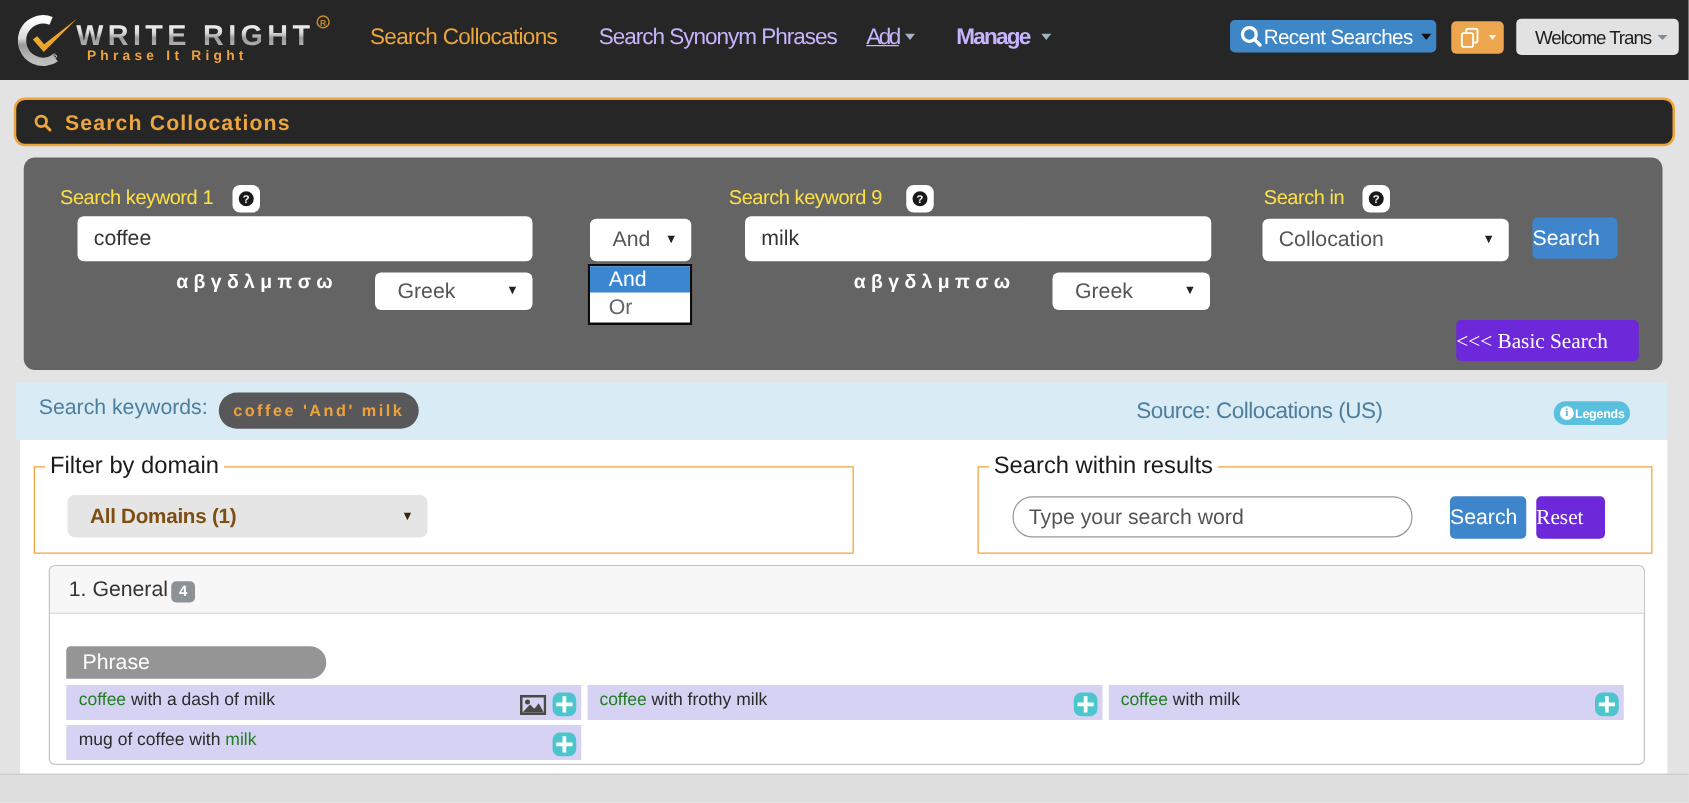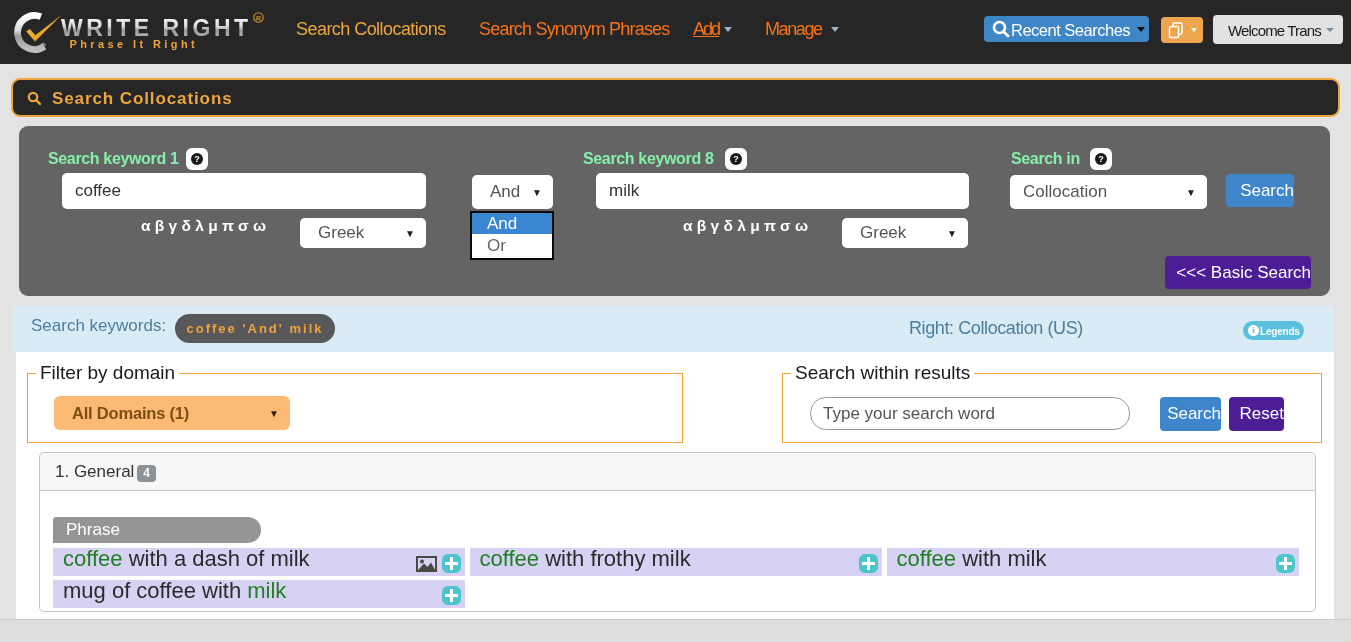--- a/index.html
+++ b/index.html
@@ -2,85 +2,85 @@
 <html><head>
 <meta charset="utf-8">
 <style>
   * { margin:0; padding:0; box-sizing:border-box; }
   html,body { width:1351px; height:642px; overflow:hidden; }
   body { font-family:"Liberation Sans", sans-serif; background:#e3e3e3; position:relative; }
   .abs { position:absolute; }
 
   
   #header { position:absolute; left:0; top:0; width:1351px; height:64px; background:#262626; }
-  .nav { position:absolute; top:19px; font-size:18px; letter-spacing:-0.2px; color:#f97316; white-space:nowrap; }
+  .nav { position:absolute; top:19px; font-size:18px; letter-spacing:-0.2px; color:#c4b5fd; white-space:nowrap; }
   .nav.active { color:#eda63e; }
   .caret { display:inline-block; width:0; height:0; border-left:4.5px solid transparent; border-right:4.5px solid transparent; border-top:5px solid #9fb3c2; vertical-align:middle; margin-left:5px; position:relative; top:-1px; }
 
   #btn-recent { position:absolute; left:984px; top:16px; width:165px; height:26px; background:#3f86c7; border-radius:4px; color:#fff; }
   #btn-recent .t { position:absolute; left:27px; top:5px; font-size:16.5px; letter-spacing:-0.5px; }
   #btn-recent .cr { position:absolute; right:4px; top:11px; width:0; height:0; border-left:4px solid transparent; border-right:4px solid transparent; border-top:5px solid #101010; }
   #btn-orange { position:absolute; left:1161px; top:17px; width:42px; height:26px; background:#eda64e; border-radius:4px; }
   #btn-orange .cr { position:absolute; right:6px; top:11px; width:0; height:0; border-left:3.5px solid transparent; border-right:3.5px solid transparent; border-top:4.5px solid #f7f4ee; }
   #btn-welcome { position:absolute; left:1213px; top:15px; width:130px; height:29px; background:#e2e2e2; border-radius:4px; color:#1c1c1c; }
   #btn-welcome .t { position:absolute; left:15px; top:7px; font-size:15px; letter-spacing:-0.85px; }
   #btn-welcome .cr { position:absolute; right:9px; top:13px; width:0; height:0; border-left:4px solid transparent; border-right:4px solid transparent; border-top:4.5px solid #7a8ea0; }
 
   
   #titlebar { position:absolute; left:11px; top:78px; width:1329px; height:39px; background:#262626; border:2px solid #eda63e; border-radius:9px; }
   #titlebar .txt { position:absolute; left:39px; top:9px; color:#eda63e; font-size:17px; font-weight:bold; letter-spacing:0.9px; }
 
   
   #panel { position:absolute; left:19px; top:126px; width:1311px; height:170px; background:#646464; border-radius:9px; }
-  .lbl { position:absolute; color:#86efac; font-size:16px; font-weight:bold; letter-spacing:-0.35px; }
+  .lbl { position:absolute; color:#fde047; font-size:16px; font-weight:normal; letter-spacing:-0.35px; }
   .qbadge { position:absolute; width:22px; height:22px; background:#fff; border-radius:6px; }
   .qbadge .c { position:absolute; left:5px; top:5px; width:12px; height:12px; background:#1a1a1a; border-radius:50%; color:#fff; font-size:9px; font-weight:bold; text-align:center; line-height:12px; }
   .inp { position:absolute; background:#fff; border:none; border-radius:5px; font-size:17px; color:#333; padding:0 13px; font-family:"Liberation Sans", sans-serif; }
   .greek { position:absolute; color:#fff; font-size:15.5px; font-weight:bold; white-space:nowrap; }
   .sel { position:absolute; background:#fff; border-radius:5px; color:#555; font-size:17px; }
   .sel .t { position:absolute; left:18px; top:50%; transform:translateY(-50%); }
   .sel .v { position:absolute; right:11px; top:50%; transform:translateY(-50%); font-size:10px; color:#222; }
 
   #dropdown { position:absolute; left:470px; top:211px; width:84px; height:49px; background:#fff; border:2px solid #0a0a0a; }
   #dropdown .row1 { height:21px; background:#3b86d1; color:#fff; font-size:17px; line-height:21px; padding-left:15px; }
   #dropdown .row2 { height:24px; color:#666; font-size:17px; line-height:24px; padding-left:15px; }
 
-  .btn { position:absolute; border-radius:4px; color:#fff; text-align:right; }
+  .btn { position:absolute; border-radius:4px; color:#fff; text-align:left; }
   .blue { background:#3e85cb; }
-  .red { background:#4c1d95; }
+  .red { background:#6d28d9;font-family:Liberation Serif, serif; }
 
   
   #strip { position:absolute; left:13px; top:306px; width:1321px; height:46px; background:#d9ecf5; }
   #strip .skw { position:absolute; left:18px; top:9.5px; color:#4d7e9e; font-size:17px; }
   #pill { position:absolute; left:162px; top:8px; width:160px; height:29px; background:#58585a; border-radius:15px; color:#f0a33c; font-size:13px; font-weight:bold; letter-spacing:2px; text-align:center; line-height:29px; }
   #src { position:absolute; left:896px; top:11.5px; color:#4d7e9e; font-size:18px; letter-spacing:-0.4px; }
   #legends { position:absolute; left:1230px; top:15px; width:61px; height:19px; background:#5bc0de; border-radius:10px; color:#fff; }
   #legends .ic { position:absolute; left:5px; top:4px; width:11px; height:11px; background:#fff; border-radius:50%; color:#53b8d6; font-size:9px; font-weight:bold; text-align:center; line-height:11px; font-family:"Liberation Serif", serif; }
   #legends .t { position:absolute; left:17px; top:5px; font-size:10px; font-weight:bold; letter-spacing:-0.2px; }
 
   
   #content { position:absolute; left:16px; top:352px; width:1318px; height:267px; background:#fff; }
   fieldset { position:absolute; border:1px solid #f0a33c; }
   fieldset legend { color:#1a1a1a; font-size:19px; padding:0 4px; margin-left:8px;margin-top:48px; }
   #fs1 { left:11px; top:10px; width:656px; height:81px; }
   #fs2 { left:766px; top:10px; width:540px; height:81px; }
-  #domsel { position:absolute; left:38px; top:44px; width:236px; height:34px; background:#fdba74; border-radius:6px; }
+  #domsel { position:absolute; left:38px; top:44px; width:288px; height:34px; background:#e5e5e5; border-radius:6px; }
   #domsel .t { position:absolute; left:18px; top:8px; color:#7d4e12; font-size:16.5px; font-weight:bold; letter-spacing:-0.2px; }
   #domsel .v { position:absolute; right:11px; top:12px; font-size:10px; color:#3a2506; }
   #swinp { position:absolute; left:794px; top:45px; width:320px; height:33px; border:1px solid #999; border-radius:16px; font-size:17px; color:#555; padding:0 12px; font-family:"Liberation Sans", sans-serif; background:#fff; }
   #swinp::placeholder { color:#555; opacity:1; }
 
   #accordion { position:absolute; left:23px; top:100px; width:1277px; height:160px; border:1px solid #c5c5c5; border-radius:5px; background:#fff; }
   #acc-head { height:38px; background:#f7f7f7; border-bottom:1px solid #c5c5c5; border-radius:5px 5px 0 0; position:relative; }
   #acc-head .t { position:absolute; left:15px; top:9px; font-size:17px; color:#333; }
   #acc-head .badge { position:absolute; left:97px; top:12px; width:19px; height:17px; background:#8d9297; border-radius:4px; color:#fff; font-size:12px; font-weight:bold; text-align:center; line-height:17px; }
 
   #phrase { position:absolute; left:13px; top:64px; width:208px; height:25.5px; background:#959595; border-radius:4px 15px 15px 0; color:#fff; font-size:17px; line-height:25px; padding-left:13px; }
 
-  .rrow { position:absolute; height:28px; background:#d6d2f4; font-size:22px; color:#2b2b2b; line-height:22px; padding-left:10px; white-space:nowrap; }
+  .rrow { position:absolute; height:28px; background:#d6d2f4; font-size:14px; color:#2b2b2b; line-height:22px; padding-left:10px; white-space:nowrap; }
   .rrow .g { color:#237d23; }
   .plus { position:absolute; right:4px; top:6px; width:19px; height:19px; background:#4cc5cc; border-radius:6px; }
   .plus:before, .plus:after { content:""; position:absolute; background:#fff; }
   .plus:before { left:8px; top:3px; width:3px; height:13px; }
   .plus:after { left:3px; top:8px; width:13px; height:3px; }
 </style>
 </head>
 <body>
 
 <div id="header">
@@ -101,21 +101,21 @@
     <text x="21" y="42" font-size="5.5" font-weight="bold" fill="#b5b5b5" transform="rotate(-33 23 40)">DCB</text>
     <path d="M 12.3 22.5 L 21 32.5 L 47.5 6 L 21.3 26.3 L 15.8 20 Z" fill="url(#og)"></path>
     <text x="47" y="26.8" font-size="23" font-weight="bold" letter-spacing="3.5" fill="url(#sg)">WRITE RIGHT</text>
     <circle cx="244.5" cy="8.5" r="4.75" fill="none" stroke="#c98a2e" stroke-width="1.2"></circle>
     <text x="242" y="11.5" font-size="7" font-weight="bold" fill="#c98a2e">R</text>
     <text x="55.5" y="38.8" font-size="11" font-weight="bold" letter-spacing="3.4" fill="#f0a33c">Phrase It Right</text>
   </svg>
   <div class="nav active" style="left:296px; letter-spacing:-0.55px;">Search Collocations</div>
   <div class="nav" style="left:479px; letter-spacing:-0.8px;">Search Synonym Phrases</div>
   <div class="nav" style="left:693px; letter-spacing:-2px;text-decoration:underline;">Add<span class="caret" style="margin-left:5px;"></span></div>
-  <div class="nav" style="left:765px; letter-spacing:-1.4px;">Manage<span class="caret" style="margin-left:9px;"></span></div>
+  <div class="nav" style="left:765px; letter-spacing:-1.4px;font-weight:bold;">Manage<span class="caret" style="margin-left:9px;"></span></div>
   <div id="btn-recent">
     <svg class="abs" style="left:7px; top:3px;" width="20" height="20" viewBox="0 0 20 20">
         <circle cx="8.5" cy="8.5" r="5.5" fill="none" stroke="#fff" stroke-width="2.6"></circle>
         <line x1="12.5" y1="12.5" x2="17" y2="17" stroke="#fff" stroke-width="2.8" stroke-linecap="round"></line>
       </svg>
     <span class="t">Recent Searches</span>
       <span class="cr"></span>
   </div>
   <div id="btn-orange">
     <svg class="abs" style="left:7px; top:5px;" width="17" height="17" viewBox="0 0 17 17">
@@ -136,21 +136,21 @@
       <line x1="9.2" y1="9.2" x2="13" y2="13" stroke="#eda63e" stroke-width="2.4" stroke-linecap="round"></line>
     </svg>
   <div class="txt">Search Collocations</div>
 </div>
 
 <div id="panel">
   <div class="lbl" style="left:29px; top:24px;">Search keyword 1</div>
   <div class="qbadge" style="left:167px; top:22px;">
       <div class="c">?</div>
     </div>
-  <div class="lbl" style="left:564px; top:24px;">Search keyword 8</div>
+  <div class="lbl" style="left:564px; top:24px;">Search keyword 9</div>
   <div class="qbadge" style="left:706px; top:22px;">
       <div class="c">?</div>
     </div>
   <div class="lbl" style="left:992px; top:24px;text-align:right;">Search in</div>
   <div class="qbadge" style="left:1071px; top:22px;">
       <div class="c">?</div>
     </div>
 </div>
 
 <input class="inp" style="left: 62px; top: 173px; width: 364px; height: 36px;" value="coffee">
@@ -179,21 +179,21 @@
 <div class="sel" style="left:1010px; top:175px; width:197px; height:34px;">
     <span class="t" style="left:13px;">Collocation</span>
     <span class="v">▼</span>
   </div>
 <div class="btn blue" style="left:1226px; top:174px; width:68px; height:33px; font-size:17px; line-height:33px;">Search</div>
 <div class="btn red" style="left:1165px; top:256px; width:146px; height:33px; font-size:17px; line-height:33px;">&lt;&lt;&lt; Basic Search</div>
 
 <div id="strip">
   <div class="skw">Search keywords:</div>
   <div id="pill">coffee 'And' milk</div>
-  <div id="src">Right: Collocation (US)</div>
+  <div id="src">Source: Collocations (US)</div>
   <div id="legends">
       <span class="ic">i</span>
       <span class="t">Legends</span>
     </div>
 </div>
 
 <div id="content">
   <fieldset id="fs1">
       <legend>Filter by domain</legend>
     </fieldset>

